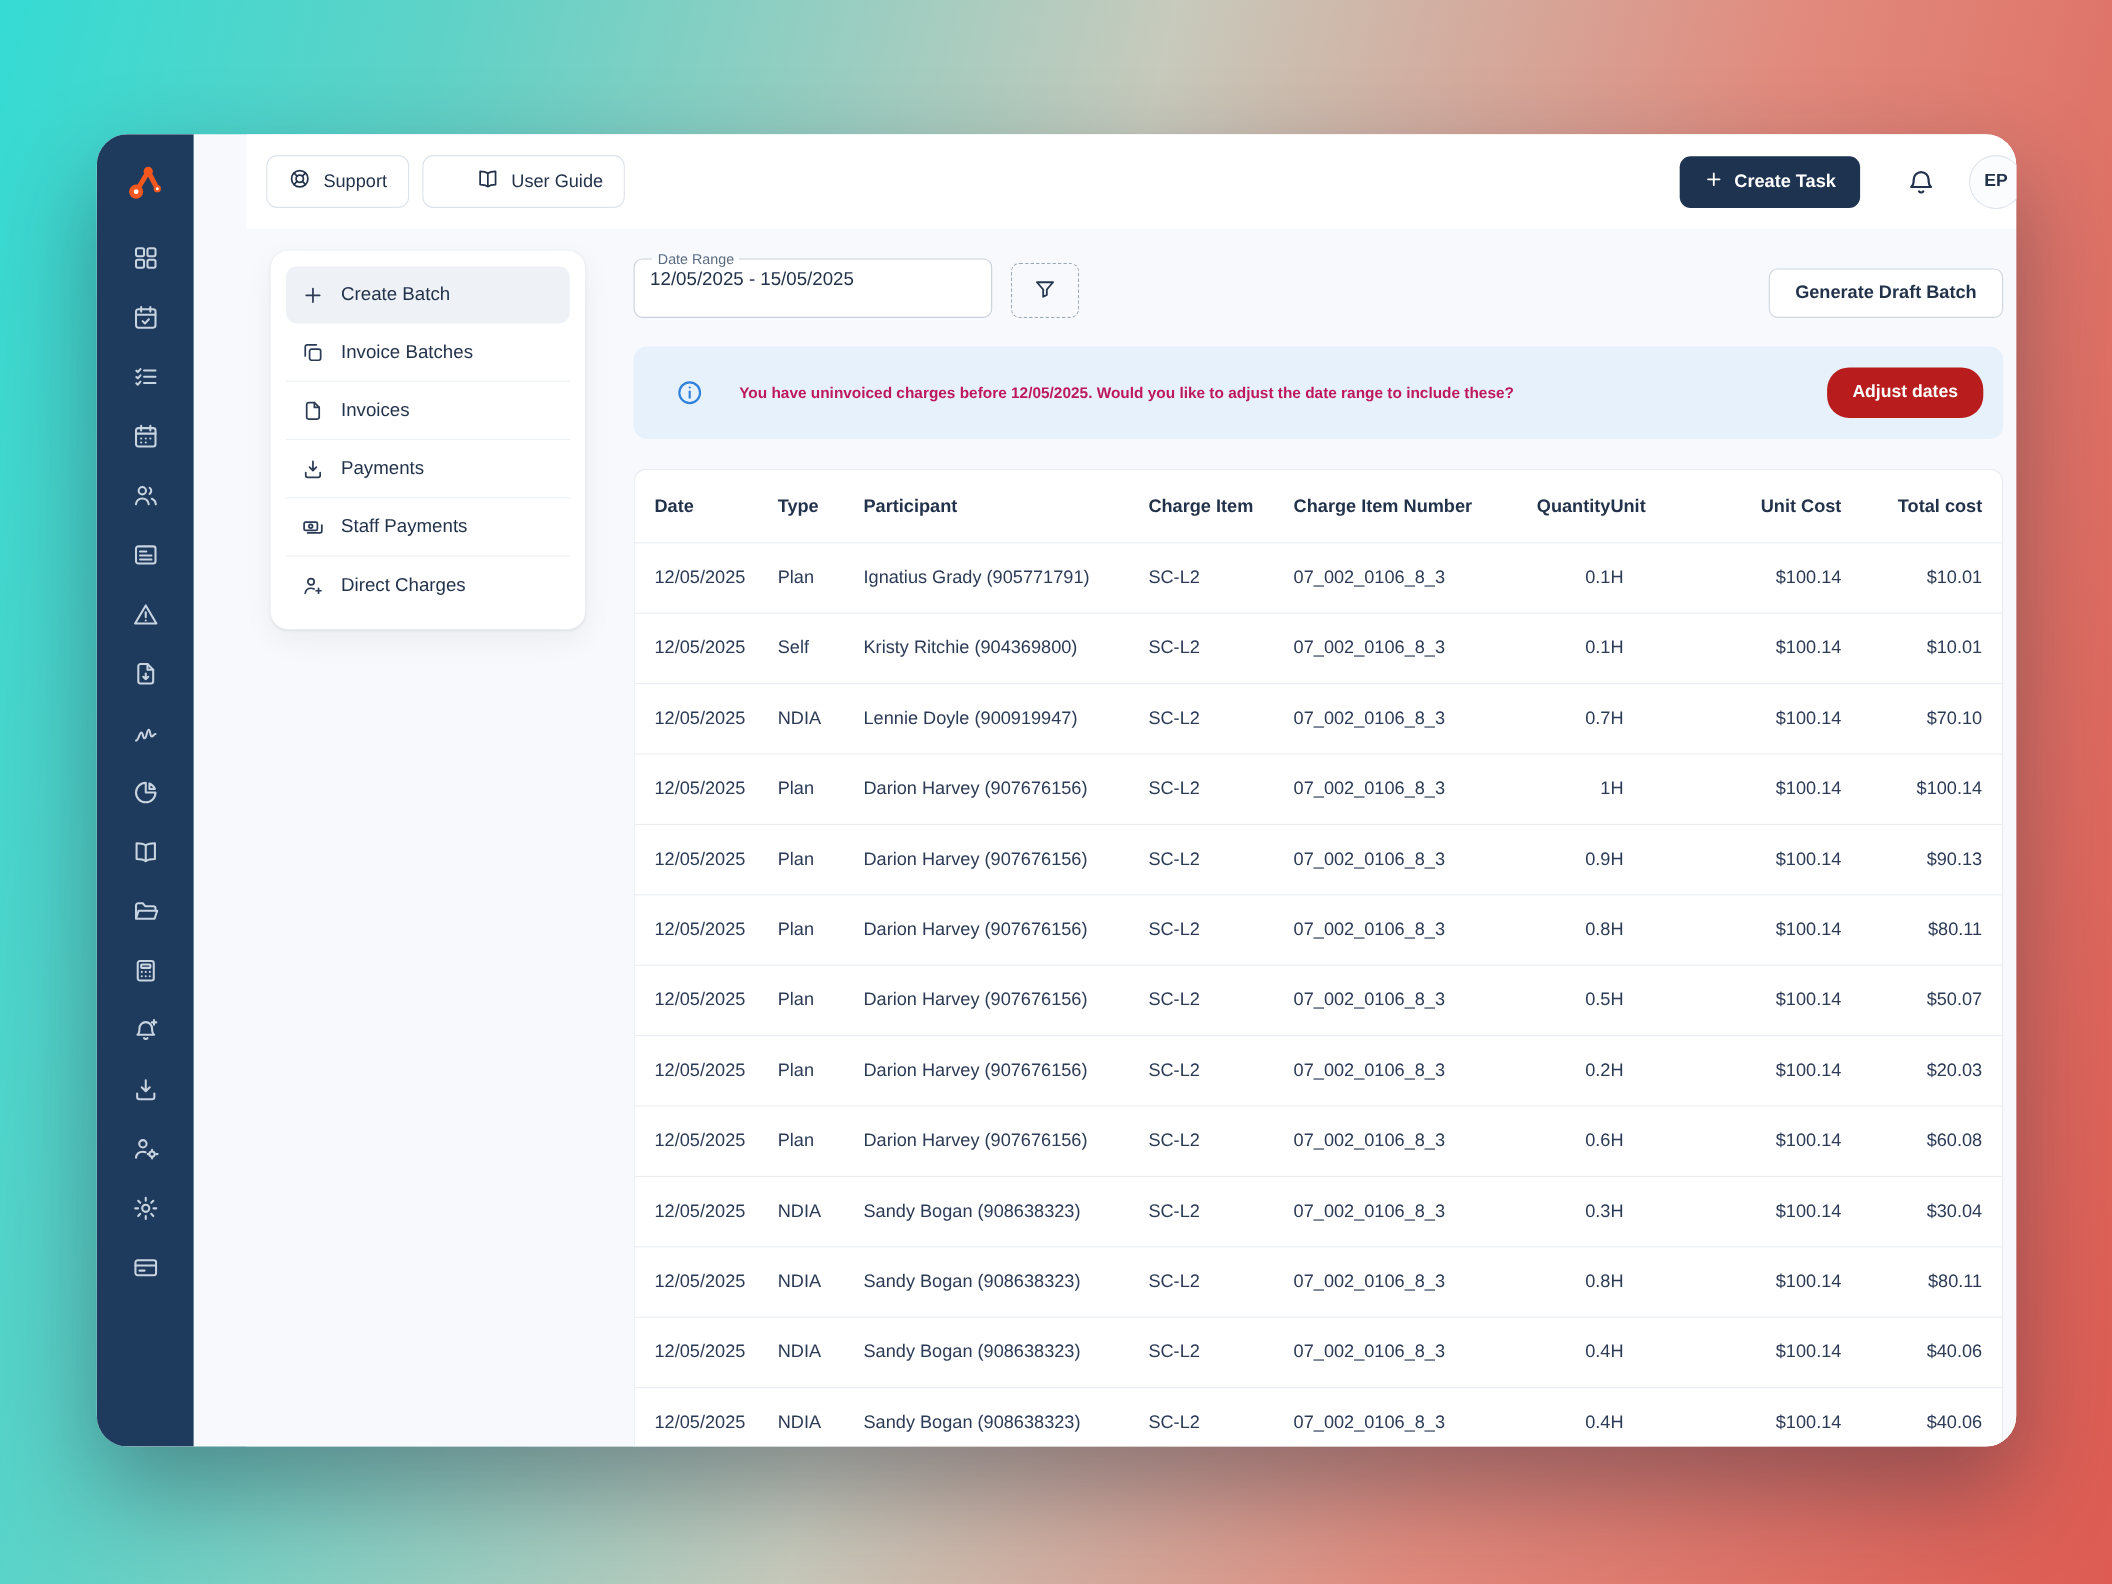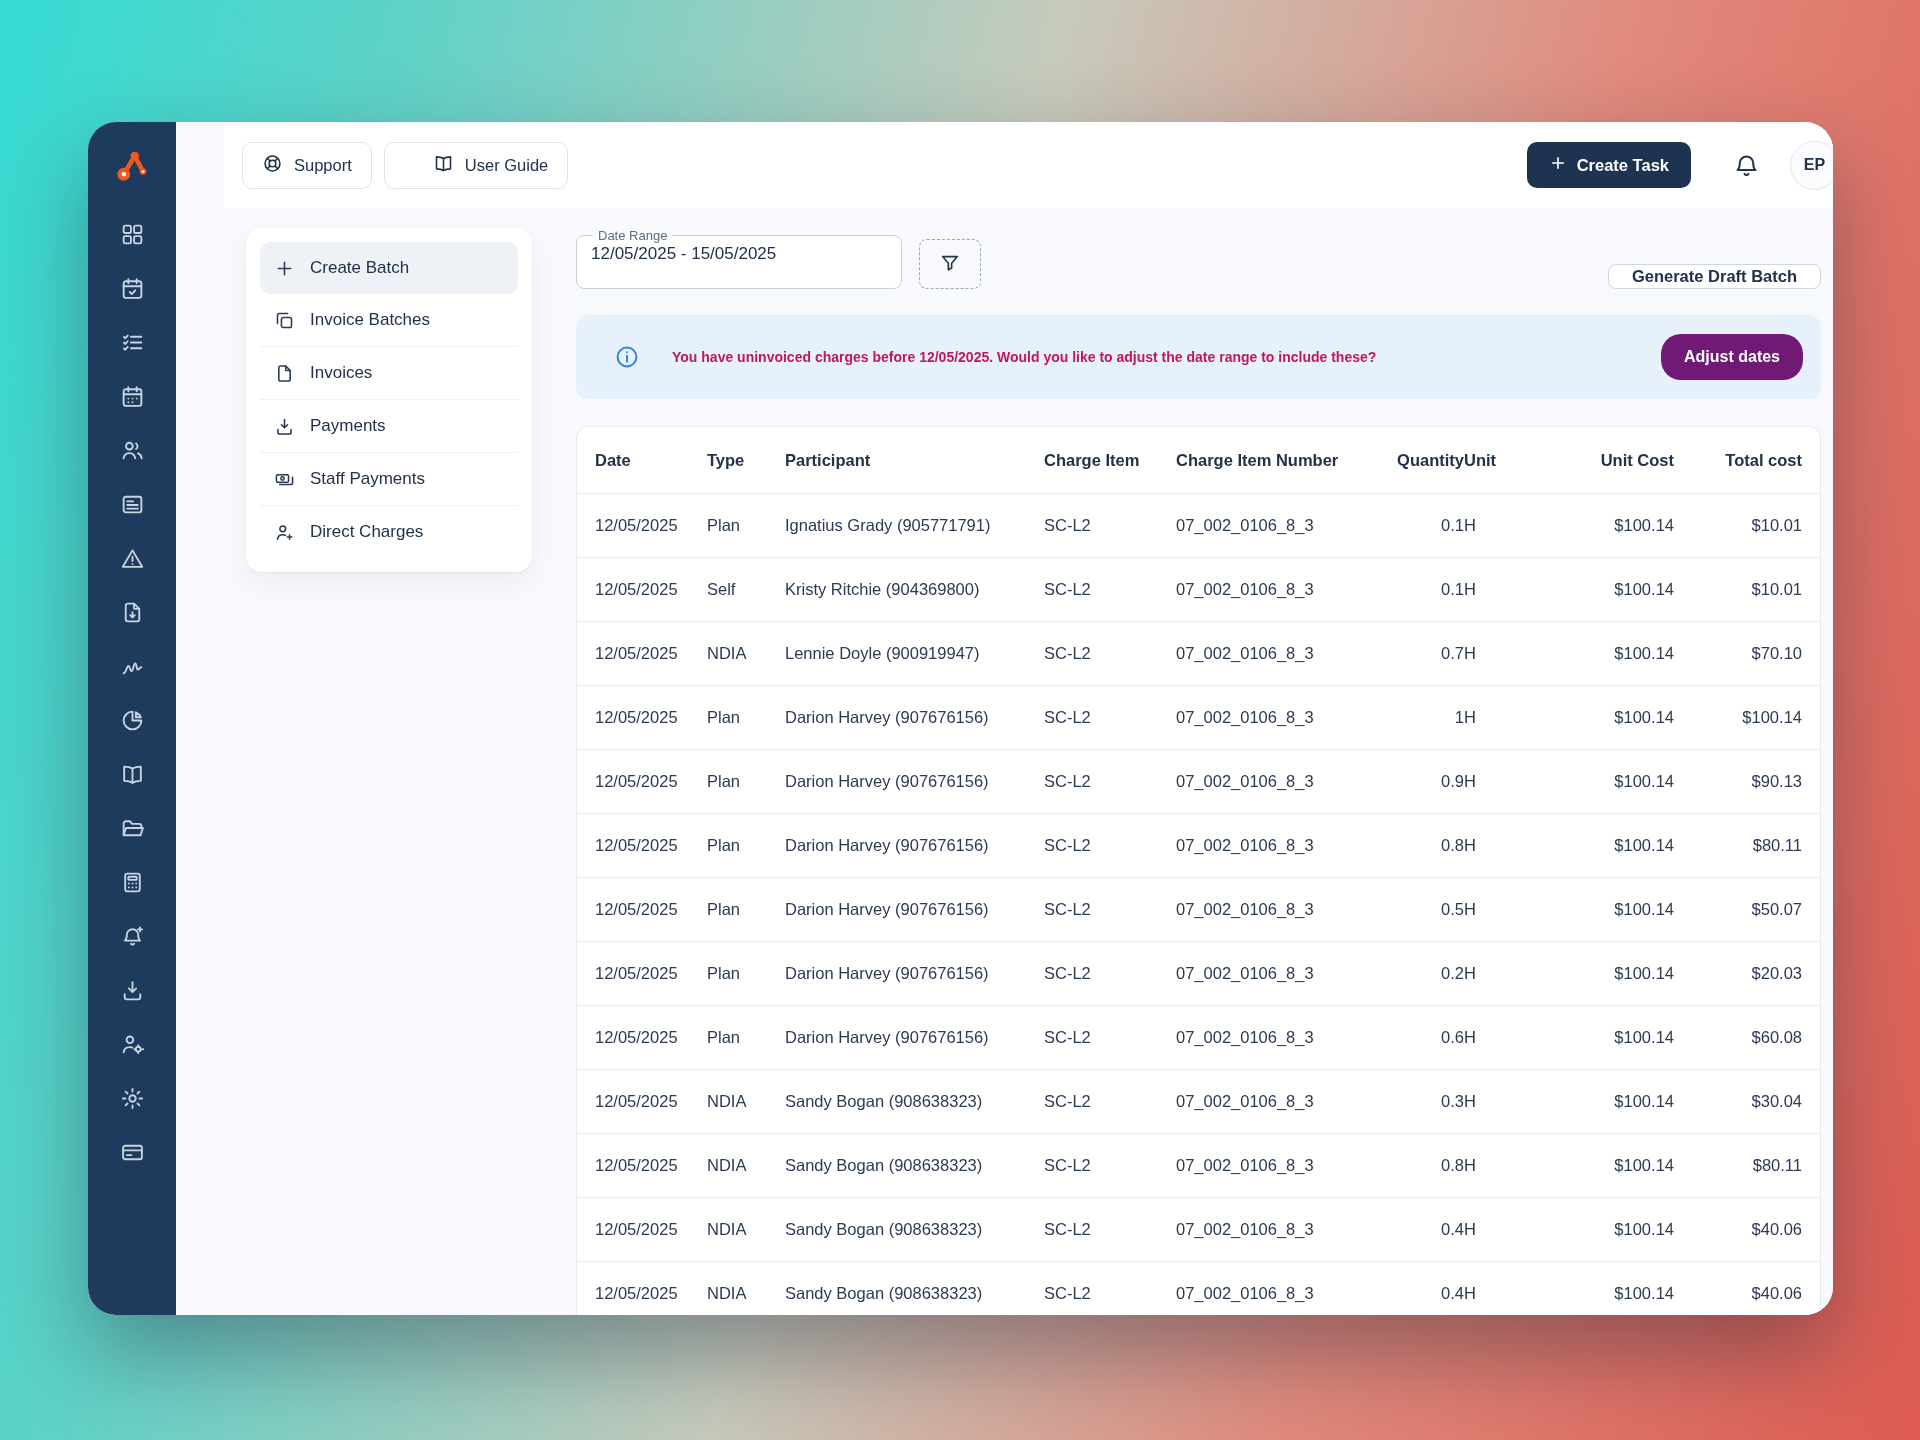--- a/index.html
+++ b/index.html
@@ -47,30 +47,30 @@
 
   
   .main-panel{flex:1;min-width:0;display:flex;flex-direction:column;height:100%;}
   .controls{display:flex;align-items:flex-end;}
   .date-fieldset{width:326px;box-sizing:border-box;margin:0;border:1px solid #c7d0da;border-radius:8px;background:#fff;padding:1px 14px 24px;}
   .date-fieldset legend{font-size:13px;color:#5b6b7f;padding:0 5px;margin-left:2px;}
   .date-value{font-size:17px;color:#22324a;}
   .filter-btn{margin-left:17px;width:62px;height:50px;border:1.5px dashed #9aa7b5;border-radius:8px;background:transparent;
     display:flex;align-items:center;justify-content:center;color:#25364e;cursor:pointer;box-sizing:border-box;}
   .filter-btn svg{width:22px;height:22px;}
-  .generate-btn{margin-left:auto;background:#fff;border:1px solid #cfd7e0;border-radius:8px;padding:2px 23px;
+  .generate-btn{margin-left:auto;background:#fff;border:1px solid #cfd7e0;border-radius:8px;padding:12px 23px;
     font-size:16.5px;font-weight:600;color:#22324a;cursor:pointer;font-family:inherit;}
 
   
   .alert{margin-top:26px;background:#e7f1fc;border-radius:12px;display:flex;align-items:center;gap:32px;
     padding:0 18px 0 38px;height:84px;flex-shrink:0;box-sizing:border-box;}
   .alert-ic{width:26px;height:26px;color:#3080dc;flex-shrink:0;}
   .alert-ic svg{width:26px;height:26px;}
   .alert-text{flex:1;font-size:14px;font-weight:700;color:#be185d;}
-  .adjust-btn{background:#701a75;color:#fff;border:none;border-radius:20px;padding:14px 23px;
+  .adjust-btn{background:#b91c1c;color:#fff;border:none;border-radius:20px;padding:14px 23px;
     font-size:16px;font-weight:600;cursor:pointer;font-family:inherit;flex-shrink:0;}
 
   
   .table-card{margin-top:27px;flex:1;background:#fff;border:1px solid #e6ebf0;border-bottom:none;
     border-radius:12px 12px 0 0;overflow:hidden;}
   .table-head,.tr{display:grid;grid-template-columns:112px 78px minmax(0,1fr) 132px 200px 88px 74px 136px 128px;
     align-items:center;padding:0 18px;}
   .table-head{height:66px;border-bottom:1px solid #e9edf2;}
   .th{font-size:16.5px;font-weight:600;color:#22324a;white-space:nowrap;}
   .tr{height:63px;}

